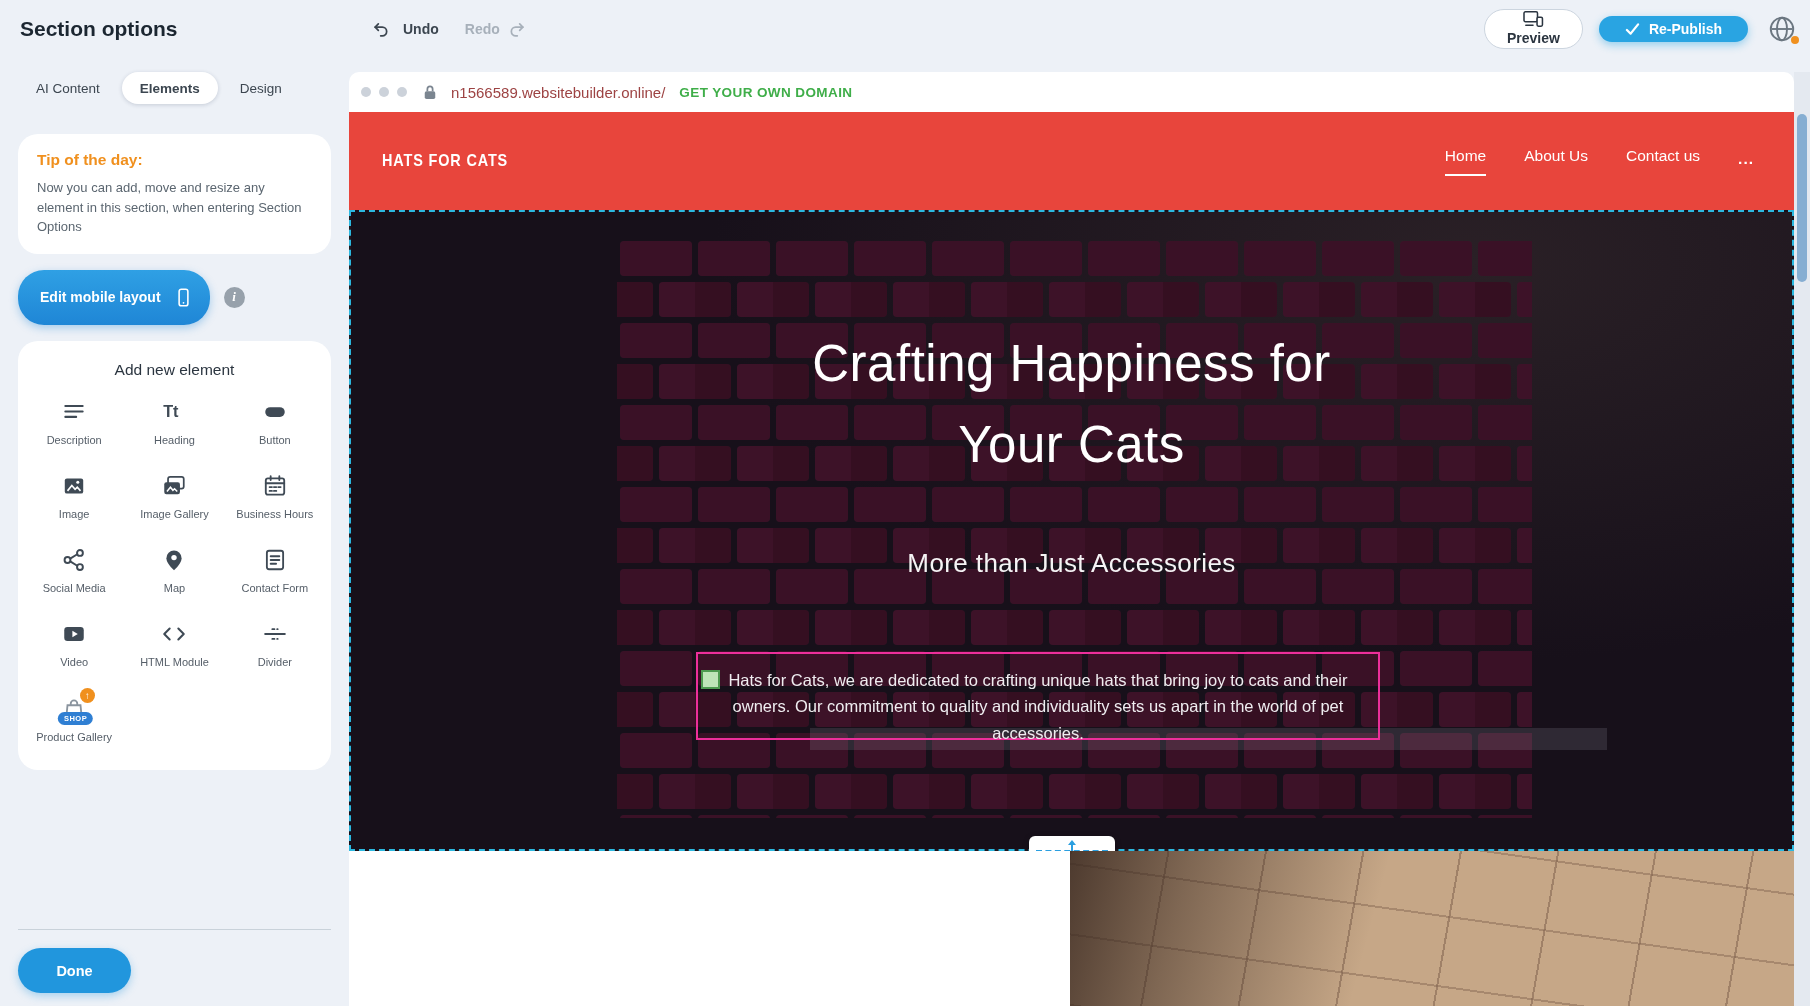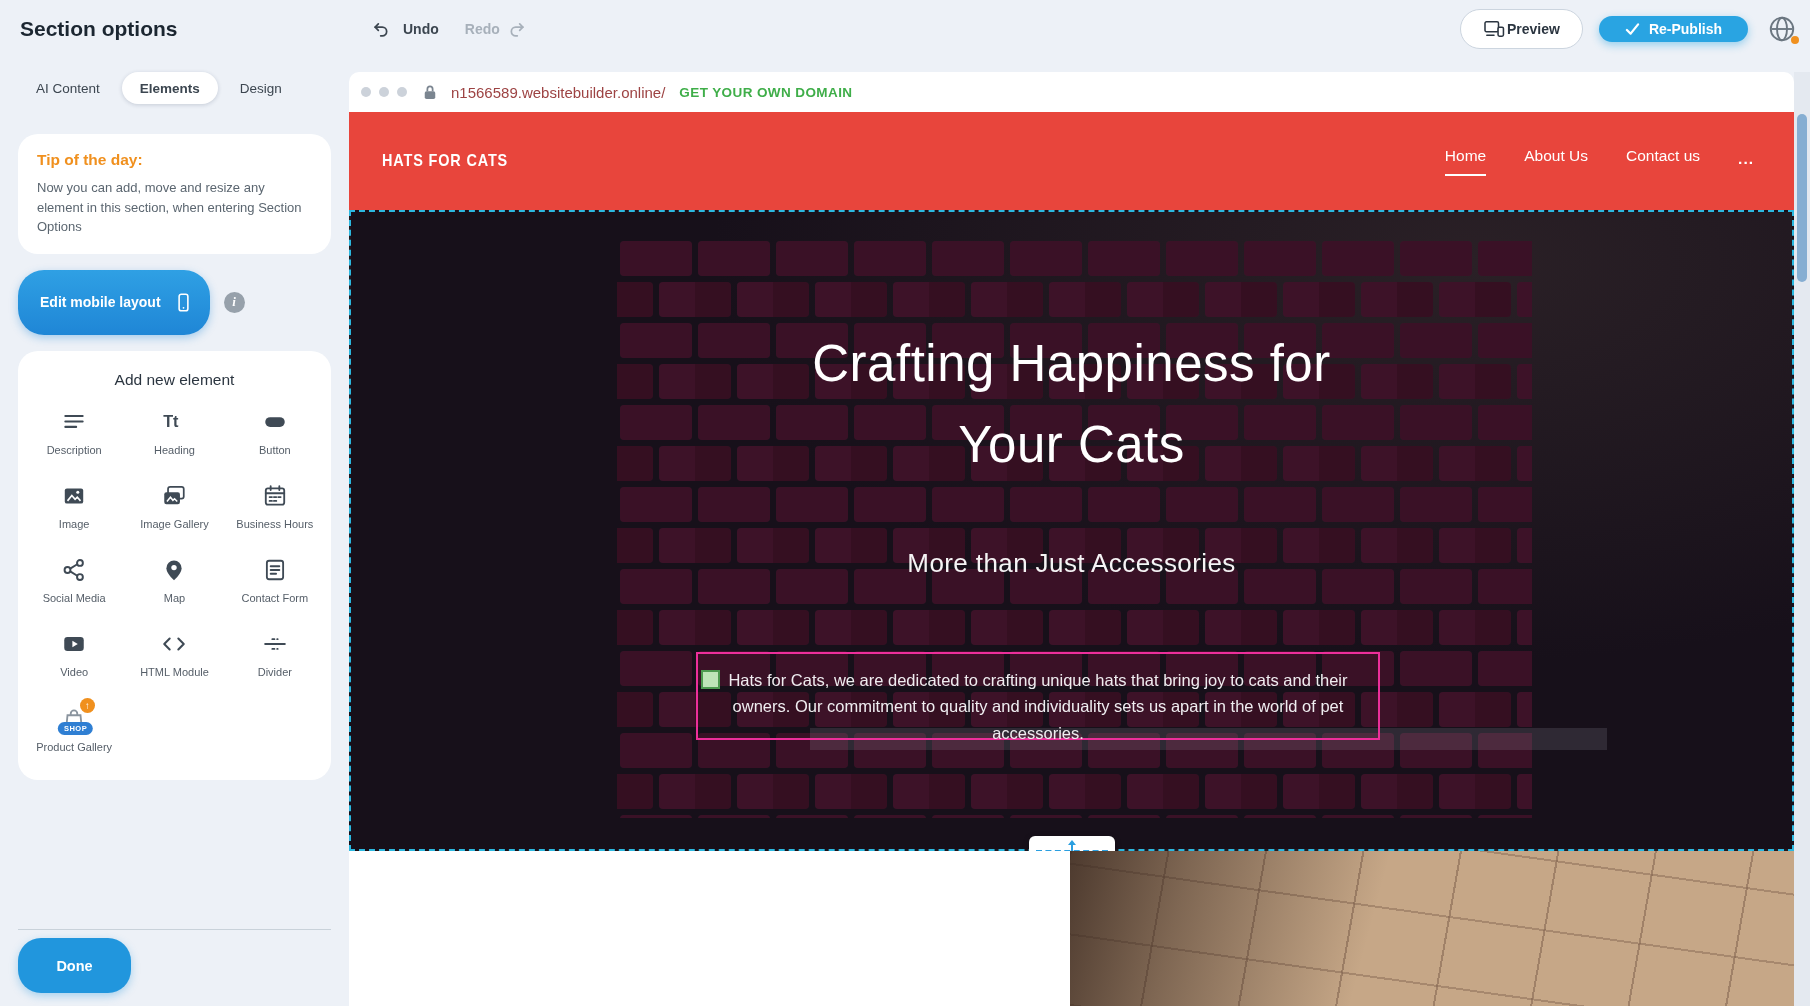--- a/index.html
+++ b/index.html
@@ -7,46 +7,46 @@
   body { font-family: "Liberation Sans", sans-serif; background: #edf1f7; position: relative; }
 
   
   .topbar { position: absolute; top: 0; left: 0; right: 0; height: 58px; display: flex; align-items: center; background: #edf1f7; z-index: 50; }
   .topbar-title { font-size: 21px; font-weight: bold; color: #1b2631; margin-left: 20px; }
   .undo-redo { position: absolute; left: 372px; display: flex; align-items: center; gap: 26px; }
   .ur-btn { display: flex; align-items: center; gap: 7px; background: none; border: none; cursor: pointer; font-family: inherit; font-size: 14px; font-weight: bold; }
   .undo-btn { color: #3c4650; gap: 12px; }
   .redo-btn { color: #a7b0ba; }
   .topbar-right { position: absolute; right: 10px; display: flex; align-items: center; gap: 16px; }
-  .preview-btn { display: flex; align-items: center; gap: 2px; height: 40px; padding: 0 22px; border-radius: 20px; background: #fff; border: 1px solid #ccd5df; color: #2b3540; font-family: inherit; font-size: 14px; font-weight: bold; cursor: pointer; }
+  .preview-btn { display: flex; align-items: center; gap: 2px; height: 40px; padding: 0 22px; border-radius: 20px; background: #fff; border: 1px solid #ccd5df; color: #2b3540; font-family: inherit; font-size: 14px; font-weight: bold; cursor: pointer; flex-direction: column; }
   .republish-btn { display: flex; align-items: center; gap: 9px; height: 26px; padding: 0 26px; border-radius: 21px; background: #29a4e2; border: none; color: #fff; font-family: inherit; font-size: 14px; font-weight: bold; cursor: pointer; box-shadow: 0 3px 8px rgba(41,164,226,0.45); }
   .globe-wrap { position: relative; width: 36px; height: 36px; display: flex; align-items: center; justify-content: center; cursor: pointer; }
   .globe-dot { position: absolute; right: 1px; bottom: 3px; width: 8px; height: 8px; border-radius: 50%; background: #f0901e; }
 
   
   .sidebar { position: absolute; top: 58px; left: 0; width: 349px; bottom: 0; background: #edf1f7; z-index: 40; }
   .tabs { display: flex; align-items: center; gap: 4px; padding: 14px 0 0 18px; }
   .tab { height: 32px; padding: 0 18px; display: flex; align-items: center; border-radius: 16px; font-size: 13.5px; color: #3c4650; background: transparent; border: none; font-family: inherit; cursor: pointer; white-space: nowrap; }
   .tab.active { background: #fff; box-shadow: 0 1px 4px rgba(20,40,70,0.18); font-weight: bold; }
   .card { background: #fff; border-radius: 20px; margin: 0 18px; }
   .tip-card { margin-top: 30px; padding: 17px 19px; }
   .tip-title { color: #f0901e; font-weight: bold; font-size: 15.5px; margin-bottom: 9px; }
   .tip-body { font-size: 13px; color: #5b6670; line-height: 1.5; }
   .mobile-row { display: flex; align-items: center; gap: 14px; margin: 16px 18px 0; }
-  .edit-mobile-btn { display: flex; align-items: center; gap: 12px; height: 65px; padding: 0 16px 0 22px; border-radius: 26px; border: none; background: linear-gradient(180deg, #2fa0e4, #1f86d6); color: #fff; font-family: inherit; font-size: 14px; font-weight: bold; cursor: pointer; box-shadow: 0 3px 8px rgba(31,134,214,0.35); }
+  .edit-mobile-btn { display: flex; align-items: center; gap: 12px; height: 55px; padding: 0 16px 0 22px; border-radius: 26px; border: none; background: linear-gradient(180deg, #2fa0e4, #1f86d6); color: #fff; font-family: inherit; font-size: 14px; font-weight: bold; cursor: pointer; box-shadow: 0 3px 8px rgba(31,134,214,0.35); }
   .info-circle { width: 21px; height: 21px; border-radius: 50%; background: #97a1ab; color: #fff; font-size: 13px; font-weight: bold; display: flex; align-items: center; justify-content: center; font-family: "Liberation Serif", serif; font-style: italic; cursor: pointer; }
   .add-card { margin-top: 16px; padding: 20px 6px 26px; }
   .add-title { text-align: center; font-size: 15.5px; color: #2b3540; margin-bottom: 20px; }
   .el-grid { display: grid; grid-template-columns: repeat(3, 1fr); row-gap: 26px; justify-items: center; }
   .el-cell { display: flex; flex-direction: column; align-items: center; gap: 8px; width: 92px; cursor: pointer; position: relative; }
   .el-label { font-size: 11px; color: #555e68; text-align: center; line-height: 1.3; }
   .shop-pill { position: absolute; top: 16px; left: 50%; transform: translateX(-46%); background: #2f7fd3; color: #fff; font-size: 7.5px; font-weight: bold; letter-spacing: 0.5px; padding: 2px 6px; border-radius: 7px; }
   .shop-badge { position: absolute; top: -8px; left: 56%; width: 15px; height: 15px; border-radius: 50%; background: #f0901e; color: #fff; font-size: 10px; display: flex; align-items: center; justify-content: center; }
   .sidebar-divider { position: absolute; left: 18px; right: 18px; bottom: 76px; border: none; border-top: 1px solid #c9d2da; }
-  .done-btn { position: absolute; left: 18px; bottom: 13px; width: 113px; height: 55px; border-radius: 23px; border: none; background: #2196dd; color: #fff; font-family: inherit; font-size: 14.5px; font-weight: bold; cursor: pointer; box-shadow: 0 3px 8px rgba(33,150,221,0.35); }
+  .done-btn { position: absolute; left: 18px; bottom: 13px; width: 113px; height: 45px; border-radius: 23px; border: none; background: #2196dd; color: #fff; font-family: inherit; font-size: 14.5px; font-weight: bold; cursor: pointer; box-shadow: 0 3px 8px rgba(33,150,221,0.35); }
 
   
   .main { position: absolute; left: 349px; top: 58px; right: 0; bottom: 0; background: #edf1f7; }
   .browser-bar { position: absolute; left: 0; top: 14px; right: 16px; height: 40px; background: #fff; border-radius: 10px 10px 0 0; display: flex; align-items: center; z-index: 5; }
   .win-dots { display: flex; gap: 8px; margin-left: 12px; }
   .win-dot { width: 10px; height: 10px; border-radius: 50%; background: #ccd2da; }
   .url-text { margin-left: 14px; font-size: 15px; color: #9d4343; }
   .domain-cta { margin-left: 14px; font-size: 13.5px; font-weight: bold; color: #3fae49; letter-spacing: 0.4px; cursor: pointer; text-decoration: none; }
   .site { position: absolute; left: 0; top: 54px; right: 16px; bottom: 0; background: #fff; overflow: hidden; }
 

